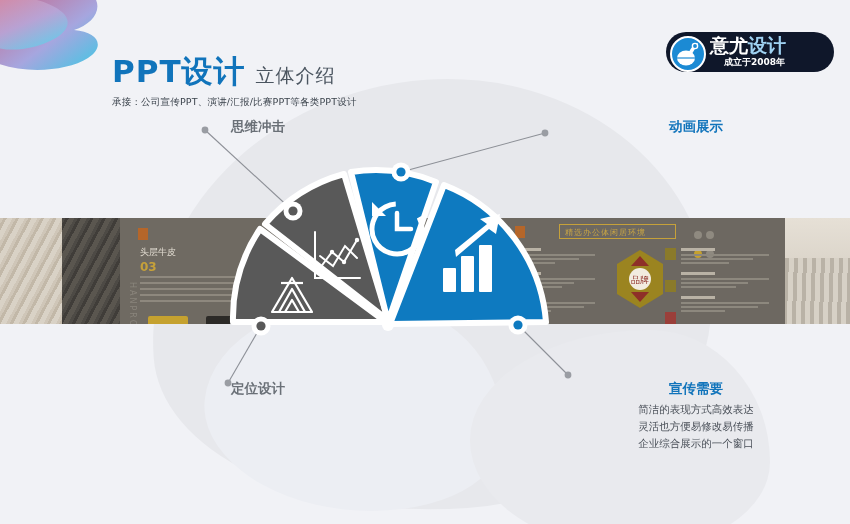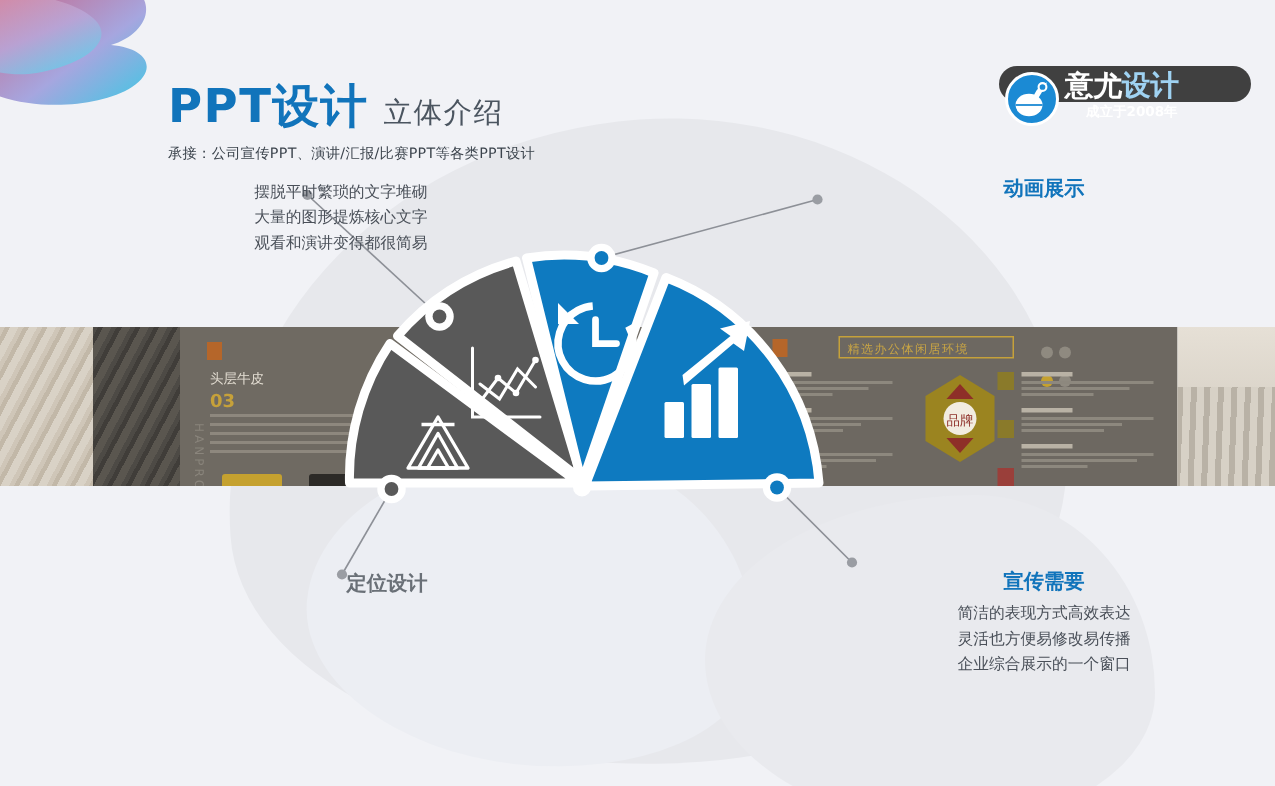--- a/index.html
+++ b/index.html
@@ -70,22 +70,22 @@
   .sr-ic{position:absolute;width:11px;height:12px;background:#9a3f3a;}
   .sr-dots i{display:inline-block;width:8px;height:8px;border-radius:50%;margin-left:4px;}
 
   
   .hdr{position:absolute;left:112px;top:56px;}
   .hdr-main{font-size:31px;font-weight:bold;color:#1174bb;letter-spacing:1px;line-height:1;}
   .hdr-sub{font-size:19px;color:#4b5560;margin-left:10px;font-weight:normal;}
   .hdr-desc{margin-top:9px;font-size:9.5px;color:#3b434c;letter-spacing:.2px;}
 
   
-  .logo{position:absolute;left:666px;top:44px;width:168px;height:24px;
-        background:#404040;border-radius:20px;}
+  .logo{position:absolute;left:666px;top:32px;width:168px;height:40px;
+        background:#0f172a;border-radius:20px;}
   .logo-badge{position:absolute;left:4px;top:4px;width:32px;height:32px;border-radius:50%;
         background:#1b8ad4;border:2px solid #ffffff;}
   .logo-name{position:absolute;left:44px;top:4px;font-size:19px;font-weight:bold;color:#fff;line-height:1;}
   .logo-name .soft{color:#9fd2f2;font-weight:bold;}
   .logo-est{position:absolute;left:58px;top:24px;font-size:9px;font-weight:bold;color:#fff;}
 
   
   .co{position:absolute;width:240px;}
   .co h3{margin:0 0 5px 0;font-size:13.5px;font-weight:bold;line-height:1;}
   .co p{margin:0;font-size:10.5px;line-height:17px;color:#4a5059;}
@@ -311,25 +311,21 @@
         <line x1="5" y1="20" x2="23" y2="20" stroke="#1b8ad4" stroke-width="1.2"></line>
       </svg>
     </div>
     <div class="logo-name">
       <span>意尤</span><span class="soft">设计</span>
     </div>
     <div class="logo-est">成立于2008年</div>
   </div>
 
   <div class="co gray right-align" id="co-tl">
-    <p>
-      <span>摆脱平时繁琐的文字堆砌</span><br>
-      <span>大量的图形提炼核心文字</span><br>
-      <span>观看和演讲变得都很简易</span>
-    </p>
+    <h3>思维冲击</h3>
   </div>
 
   <div class="co blue left-align" id="co-tr">
     <h3>动画展示</h3>
   </div>
 
   <div class="co gray right-align" id="co-bl">
     <h3>定位设计</h3>
   </div>
 

